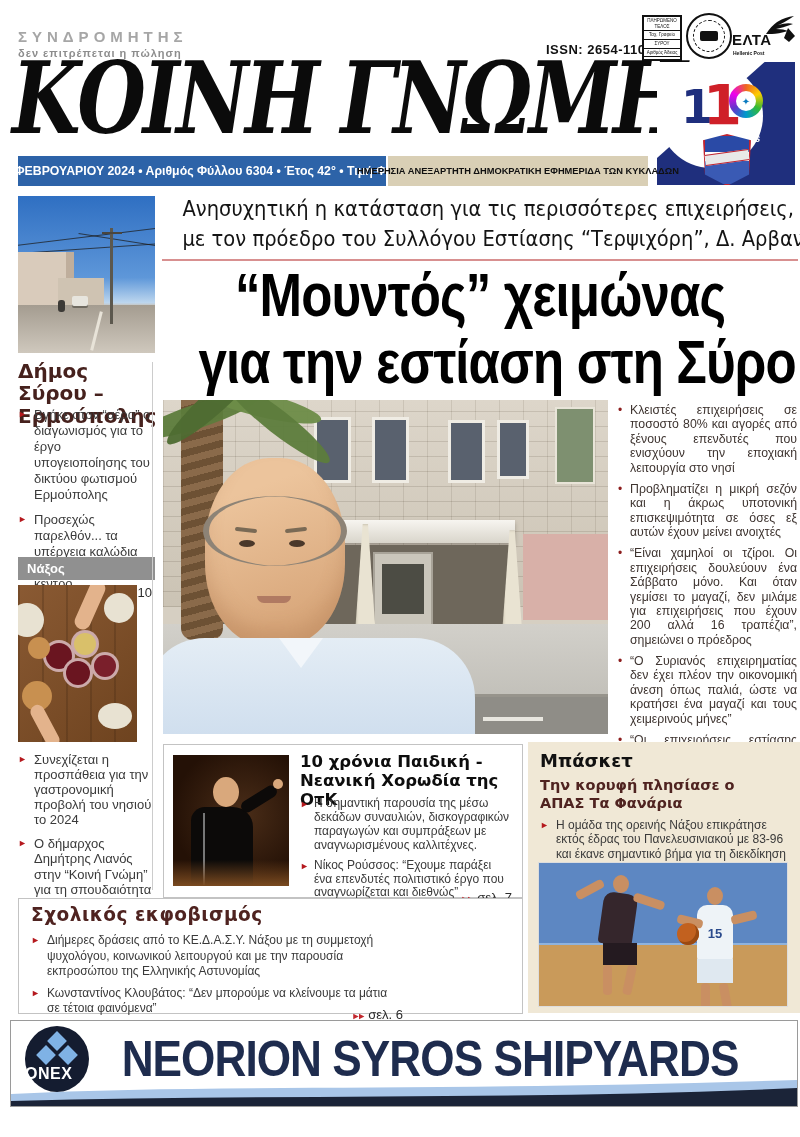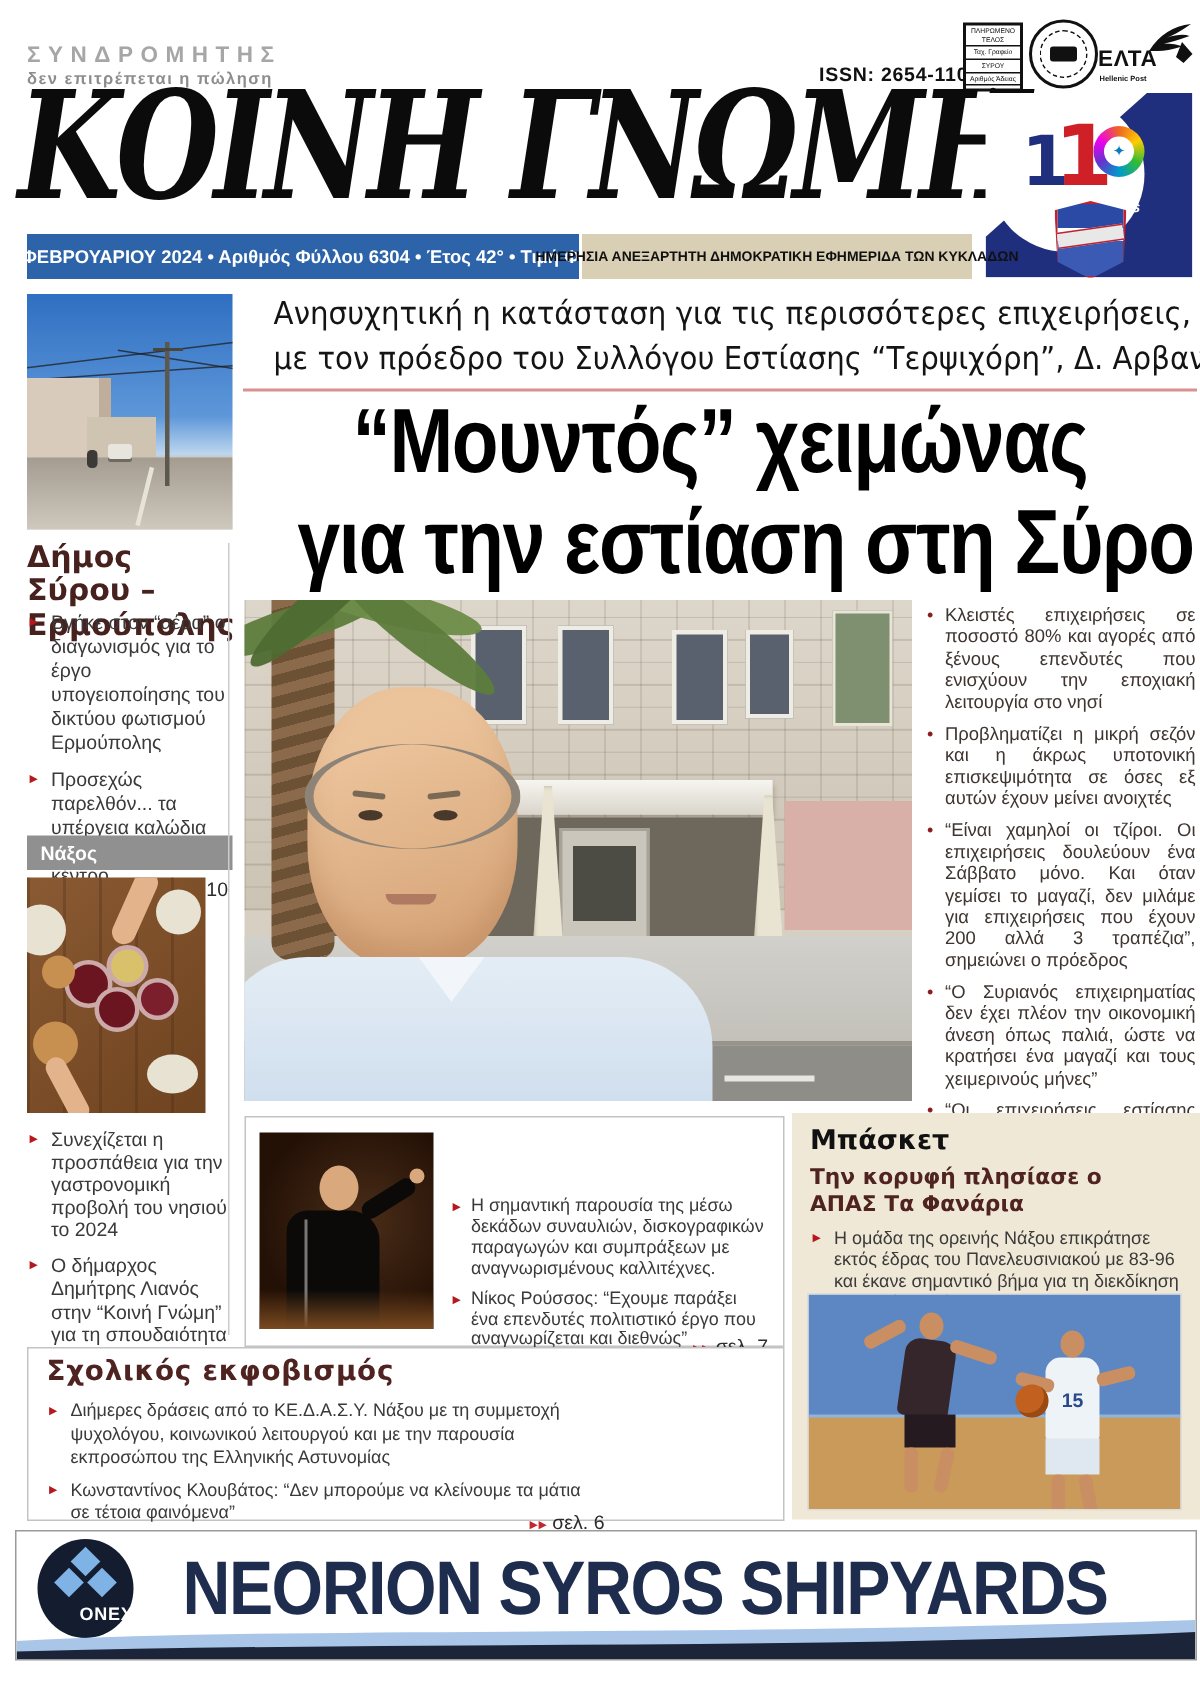--- a/index.html
+++ b/index.html
@@ -189,21 +189,21 @@
   .bullybox{left:18px;top:898px;width:503px;height:114px;border:1px solid #c3c3c3;background:#fff;}
   .by-title{position:absolute;left:12px;top:5px;font-family:"DejaVu Sans",sans-serif;
             font-size:18.5px;font-weight:bold;color:#4f2320;letter-spacing:.5px;}
   .by-bullets{position:absolute;left:12px;top:34px;width:372px;}
   .by-bullets .b-item{font-size:12px;line-height:1.3;margin-bottom:6px;}
 
   
   .ad{left:10px;top:1020px;width:786px;height:85px;border:1px solid #9a9a9a;background:#fff;overflow:hidden;}
   .ad .onex{position:absolute;left:14px;top:5px;width:64px;height:66px;background:#141c30;border-radius:50%;}
   .ad .onex .dia{position:absolute;width:14px;height:14px;background:#7fb2e5;transform:rotate(45deg);}
-  .ad .onex .lbl{position:absolute;left:0;bottom:9px;width:100%;text-align:right;color:#fff;font-size:12px;font-weight:bold;letter-spacing:.5px;}
+  .ad .onex .lbl{position:absolute;left:0;bottom:9px;width:100%;text-align:left;color:#fff;font-size:16px;font-weight:bold;letter-spacing:.5px;}
   .ad .adtext{position:absolute;left:84px;top:8px;width:698px;text-align:center;color:#1e2c4e;
               font-size:46px;font-weight:bold;white-space:nowrap;transform:scaleX(.96) scaleY(1.1);transform-origin:left top;letter-spacing:-1px;}
   .ad svg{position:absolute;left:0;bottom:0;}
 </style>
 </head>
 <body>
 
 <div class="page">
 
   <div class="abs subscriber">
@@ -374,21 +374,21 @@
     <div class="b-item">
       <span class="arr">•</span>
       <span>Κλειστές επιχειρήσεις σε ποσοστό 80% και αγορές από ξένους επενδυτές που ενισχύουν την εποχιακή λειτουργία στο νησί</span>
     </div>
     <div class="b-item">
       <span class="arr">•</span>
       <span>Προβληματίζει η μικρή σεζόν και η άκρως υποτονική επισκεψιμότητα σε όσες εξ αυτών έχουν μείνει ανοιχτές</span>
     </div>
     <div class="b-item">
       <span class="arr">•</span>
-      <span>“Είναι χαμηλοί οι τζίροι. Οι επιχειρήσεις δουλεύουν ένα Σάββατο μόνο. Και όταν γεμίσει το μαγαζί, δεν μιλάμε για επιχειρήσεις που έχουν 200 αλλά 3 τραπέζια”, σημειώνει ο πρόεδρος</span>
+      <span>“Είναι χαμηλοί οι τζίροι. Οι επιχειρήσεις δουλεύουν ένα Σάββατο μόνο. Και όταν γεμίσει το μαγαζί, δεν μιλάμε για επιχειρήσεις που έχουν 200 αλλά 16 τραπέζια”, σημειώνει ο πρόεδρος</span>
     </div>
     <div class="b-item">
       <span class="arr">•</span>
       <span>“Ο Συριανός επιχειρηματίας δεν έχει πλέον την οικονομική άνεση όπως παλιά, ώστε να κρατήσει ένα μαγαζί και τους χειμερινούς μήνες”</span>
     </div>
     <div class="b-item">
       <span class="arr">•</span>
       <span>“Οι επιχειρήσεις εστίασης λειτουργούν κατά 70-80% με πυλώνα τον τουρισμό”</span>
     </div>
     <div class="pref pref-inline">
@@ -398,20 +398,24 @@
   </div>
 
   <div class="abs choirbox">
     <div class="abs ph choirph">
       <div class="torso"></div>
       <div class="armc"></div>
       <div class="handc"></div>
       <div class="headc"></div>
       <div class="mic"></div>
       <div class="glow"></div>
+    </div>
+    <div class="choir-title">
+      <div>10 χρόνια Παιδική -</div>
+      <div>Νεανική Χορωδία της ΟτΚ</div>
     </div>
     <div class="choir-bullets">
       <div class="b-item">
         <span class="arr">►</span>
         <span>Η σημαντική παρουσία της μέσω δεκάδων συναυλιών, δισκογραφικών παραγωγών και συμπράξεων με αναγνωρισμένους καλλιτέχνες.</span>
       </div>
       <div class="b-item">
         <span class="arr">►</span>
         <span>Νίκος Ρούσσος: “Εχουμε παράξει ένα επενδυτές πολιτιστικό έργο που αναγνωρίζεται και διεθνώς”</span>
       </div>

